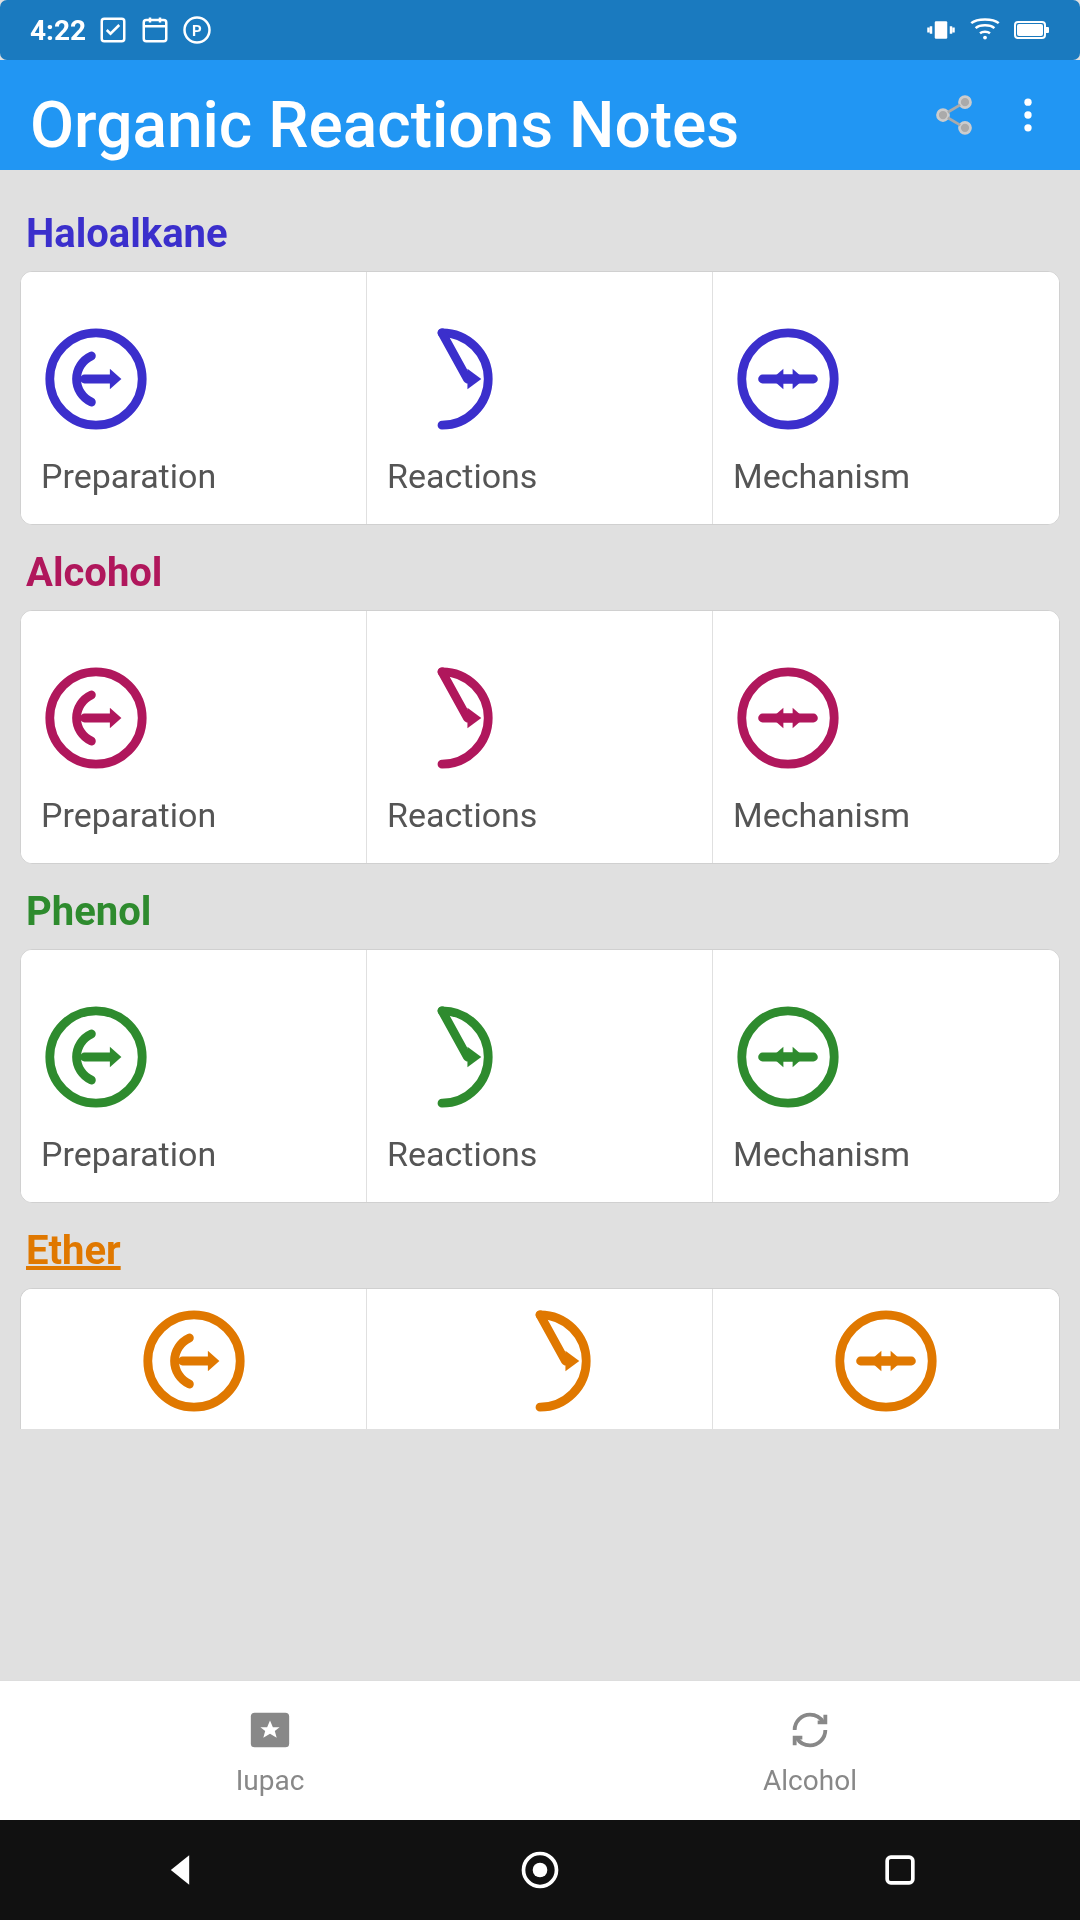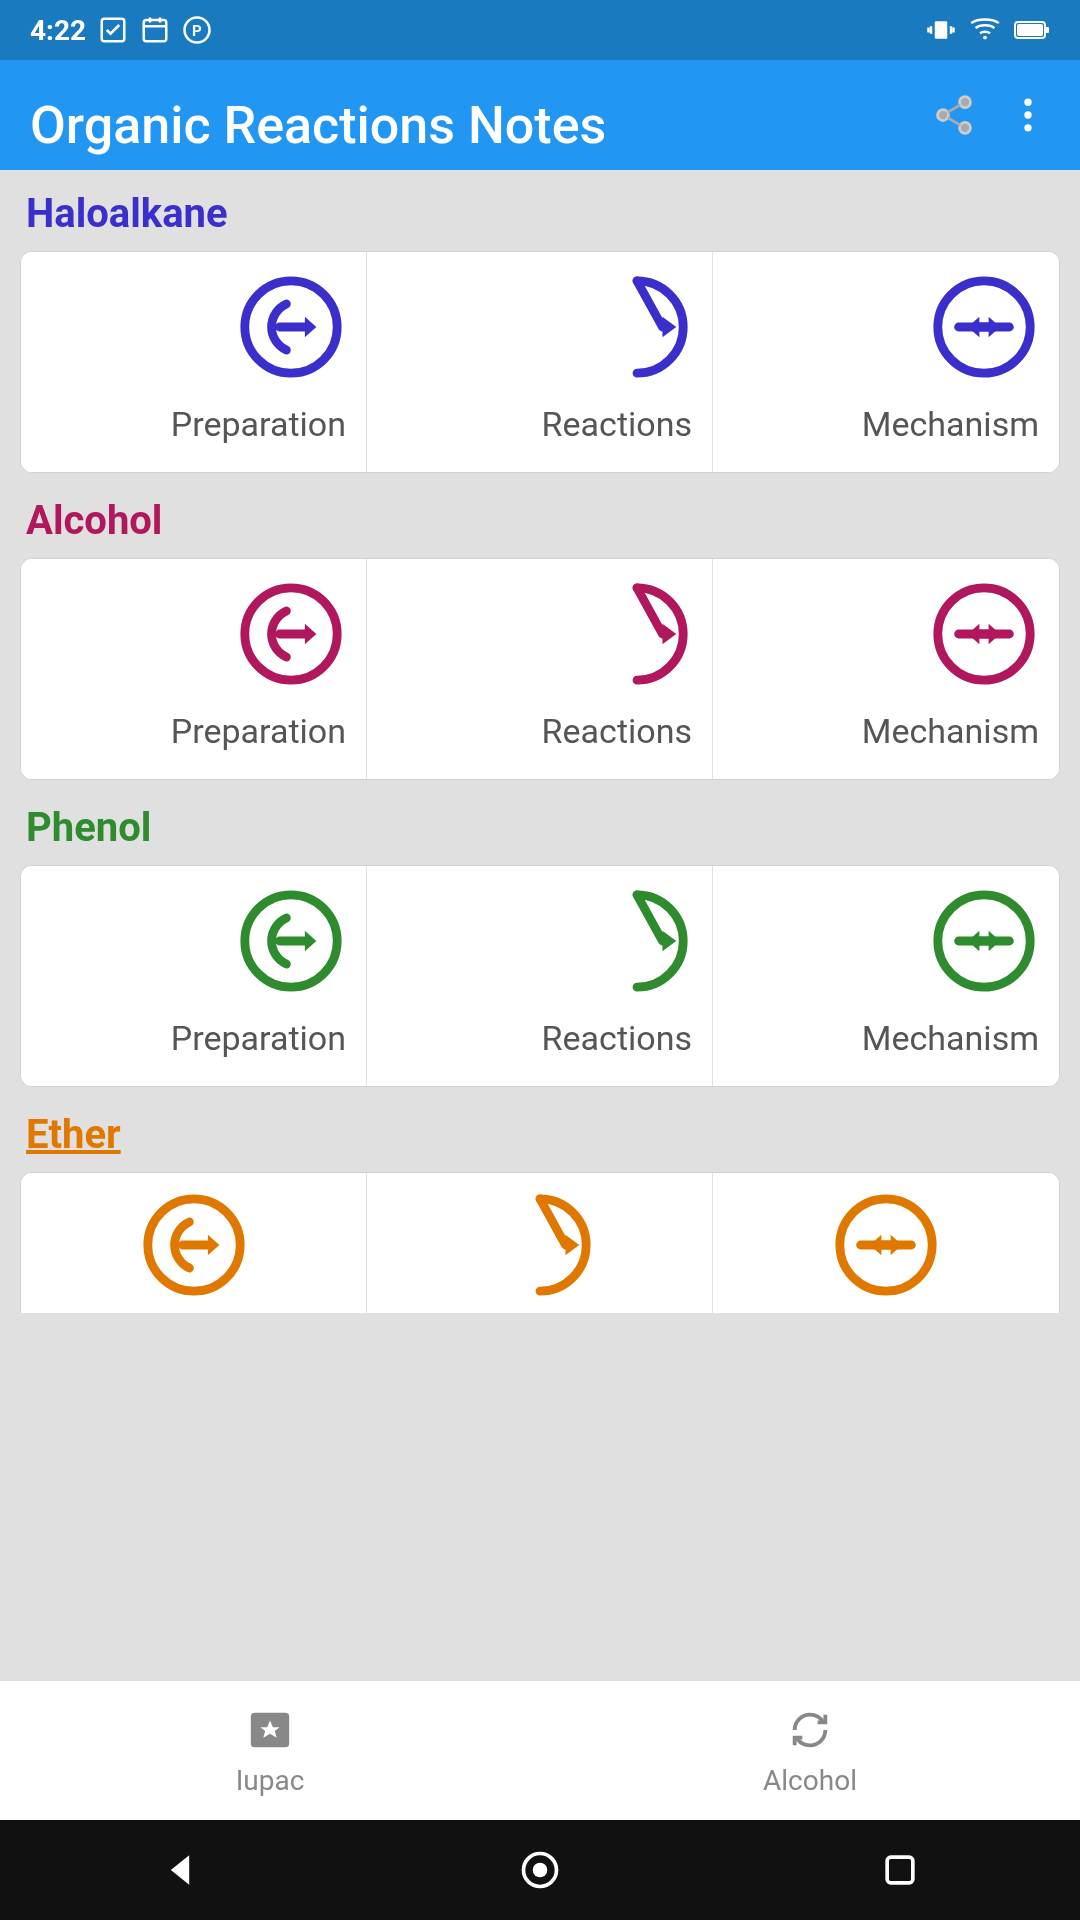--- a/index.html
+++ b/index.html
@@ -17,35 +17,36 @@
     .status-bar {
       background: #1a7abf;
       height: 60px;
       display: flex;
       align-items: center;
       justify-content: space-between;
       padding: 0 30px;
       color: white;
       font-size: 28px;
       font-weight: bold;
+      border-radius: 7px;
     }
     .status-left { display: flex; align-items: center; gap: 12px; }
     .status-right { display: flex; align-items: center; gap: 14px; }
 
     
     .app-bar {
       background: #2196F3;
       height: 110px;
       display: flex;
       align-items: center;
       padding: 0 30px;
       color: white;
     }
     .app-bar-title {
-      font-size: 52px;
+      font-size: 64px;
       font-weight: 500;
       flex: 1;
       color: white;
       margin-top: 20px;
     }
     .app-bar-actions {
       display: flex;
       align-items: center;
       gap: 30px;
     }
@@ -58,20 +59,21 @@
       align-items: center;
       justify-content: center;
     }
 
     
     .scroll-content {
       flex: 1;
       overflow-y: auto;
       padding: 20px 20px 0 20px;
       background: #e0e0e0;
+      margin-top: 20px;
     }
 
     
     .section {
       margin-bottom: 24px;
     }
     .section-title {
       font-size: 40px;
       font-weight: bold;
       color: #1a7abf;
@@ -84,23 +86,23 @@
       background: white;
       border-radius: 12px;
       display: grid;
       grid-template-columns: 1fr 1fr 1fr;
       border: 1px solid #d0d0d0;
       overflow: hidden;
     }
     .card-item {
       display: flex;
       flex-direction: column;
-      align-items: flex-end;
+      align-items: flex-start;
       justify-content: center;
-      padding: 20px 20px 28px 20px;
+      padding: 52px 20px 28px 20px;
       cursor: pointer;
       border-right: 1px solid #e0e0e0;
       background: white;
       transition: background 0.15s;
     }
     .card-item:last-child { border-right: none; }
 
     .card-icon {
       width: 110px;
       height: 110px;

